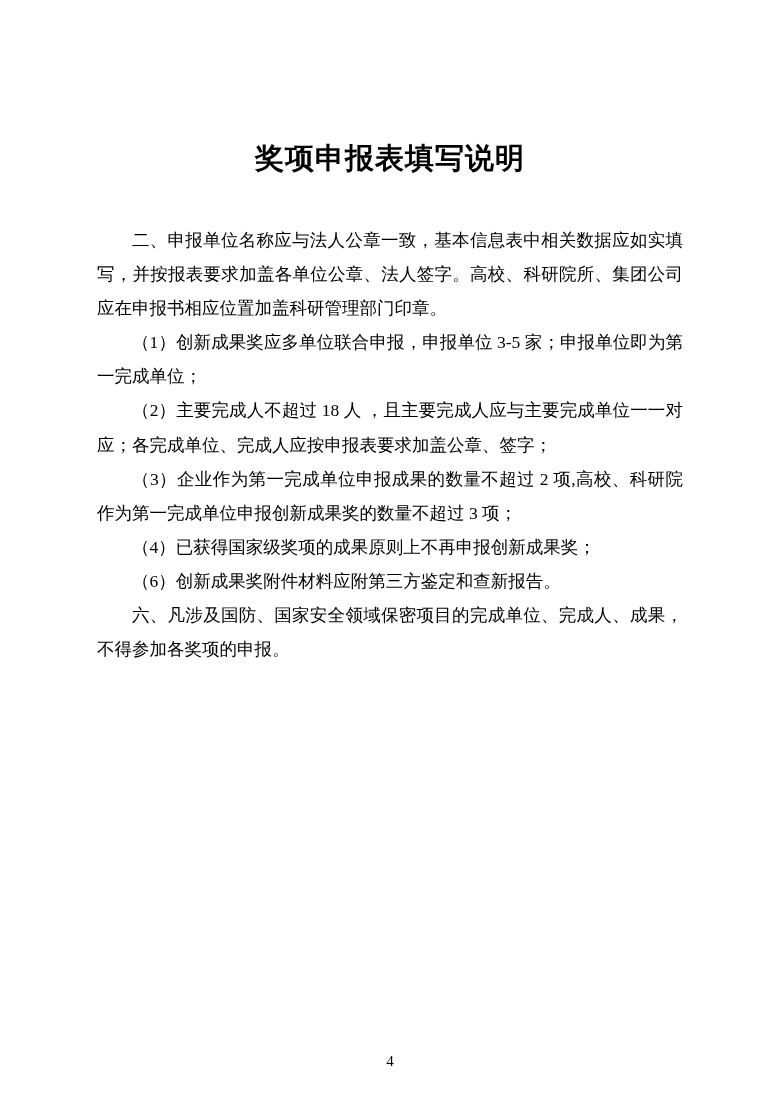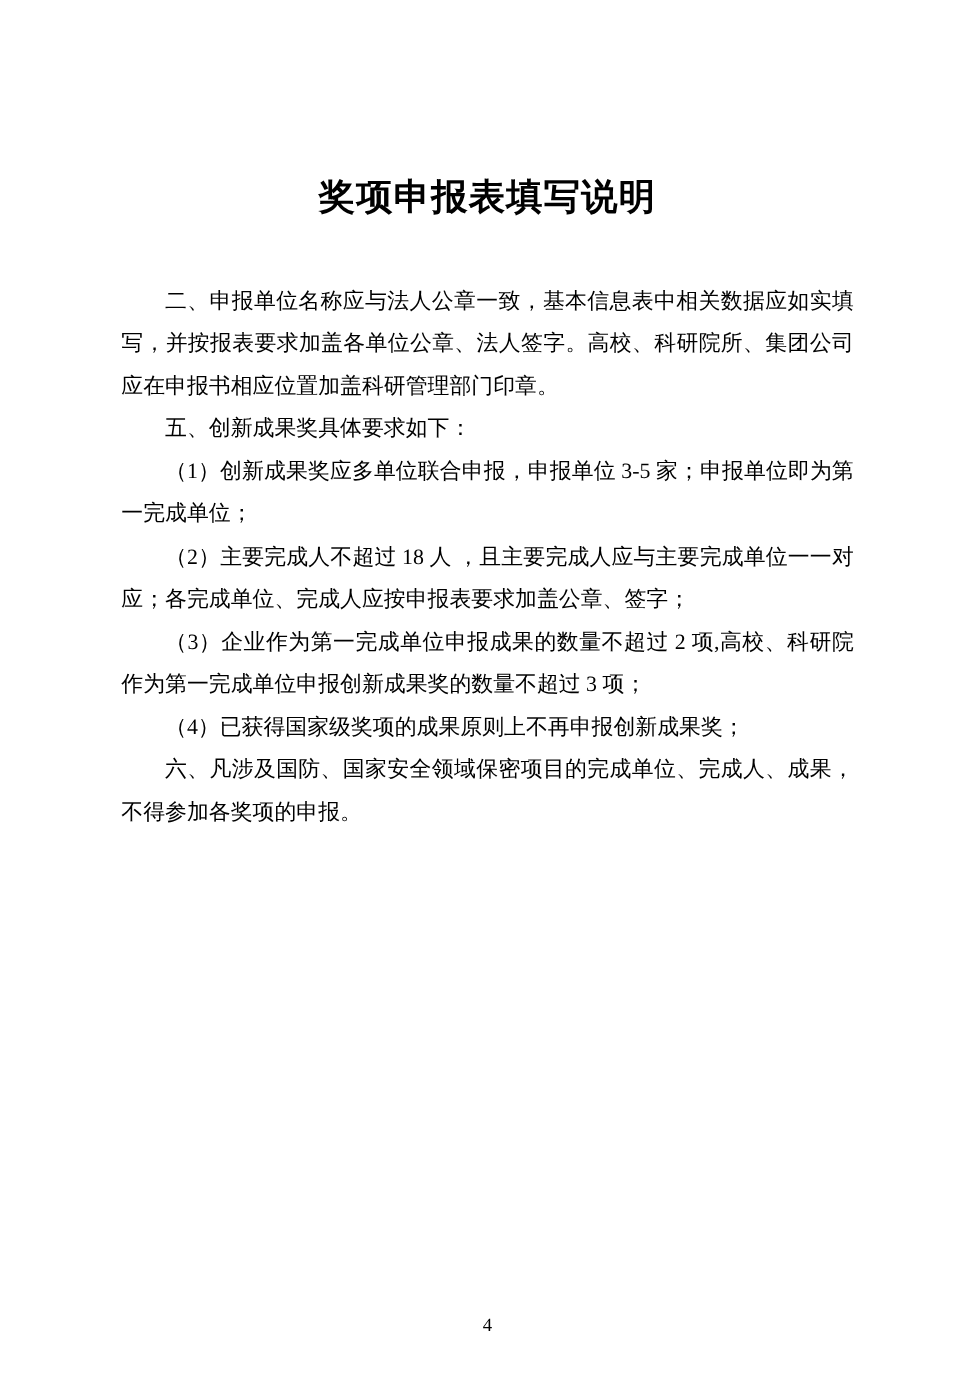--- a/index.html
+++ b/index.html
@@ -51,23 +51,23 @@
 </style>
 </head>
 <body>
 
 <div class="page">
 
   <div class="doc-title">奖项申报表填写说明</div>
 
   <div class="doc-body">
     <p>二、申报单位名称应与法人公章一致，基本信息表中相关数据应如实填写，并按报表要求加盖各单位公章、法人签字。高校、科研院所、集团公司应在申报书相应位置加盖科研管理部门印章。</p>
-    <p>五、创新成果奖具体要求如下：</p>
     <p>（1）创新成果奖应多单位联合申报，申报单位 3-5 家；申报单位即为第一完成单位；</p>
     <p>（2）主要完成人不超过 18 人 ，且主要完成人应与主要完成单位一一对应；各完成单位、完成人应按申报表要求加盖公章、签字；</p>
     <p>（3）企业作为第一完成单位申报成果的数量不超过 2 项,高校、科研院作为第一完成单位申报创新成果奖的数量不超过 3 项；</p>
     <p>（4）已获得国家级奖项的成果原则上不再申报创新成果奖；</p>
+    <p>（6）创新成果奖附件材料应附第三方鉴定和查新报告。</p>
     <p>六、凡涉及国防、国家安全领域保密项目的完成单位、完成人、成果，不得参加各奖项的申报。</p>
   </div>
 
   <div class="page-number">4</div>
 
 </div>
 
 </body></html>

